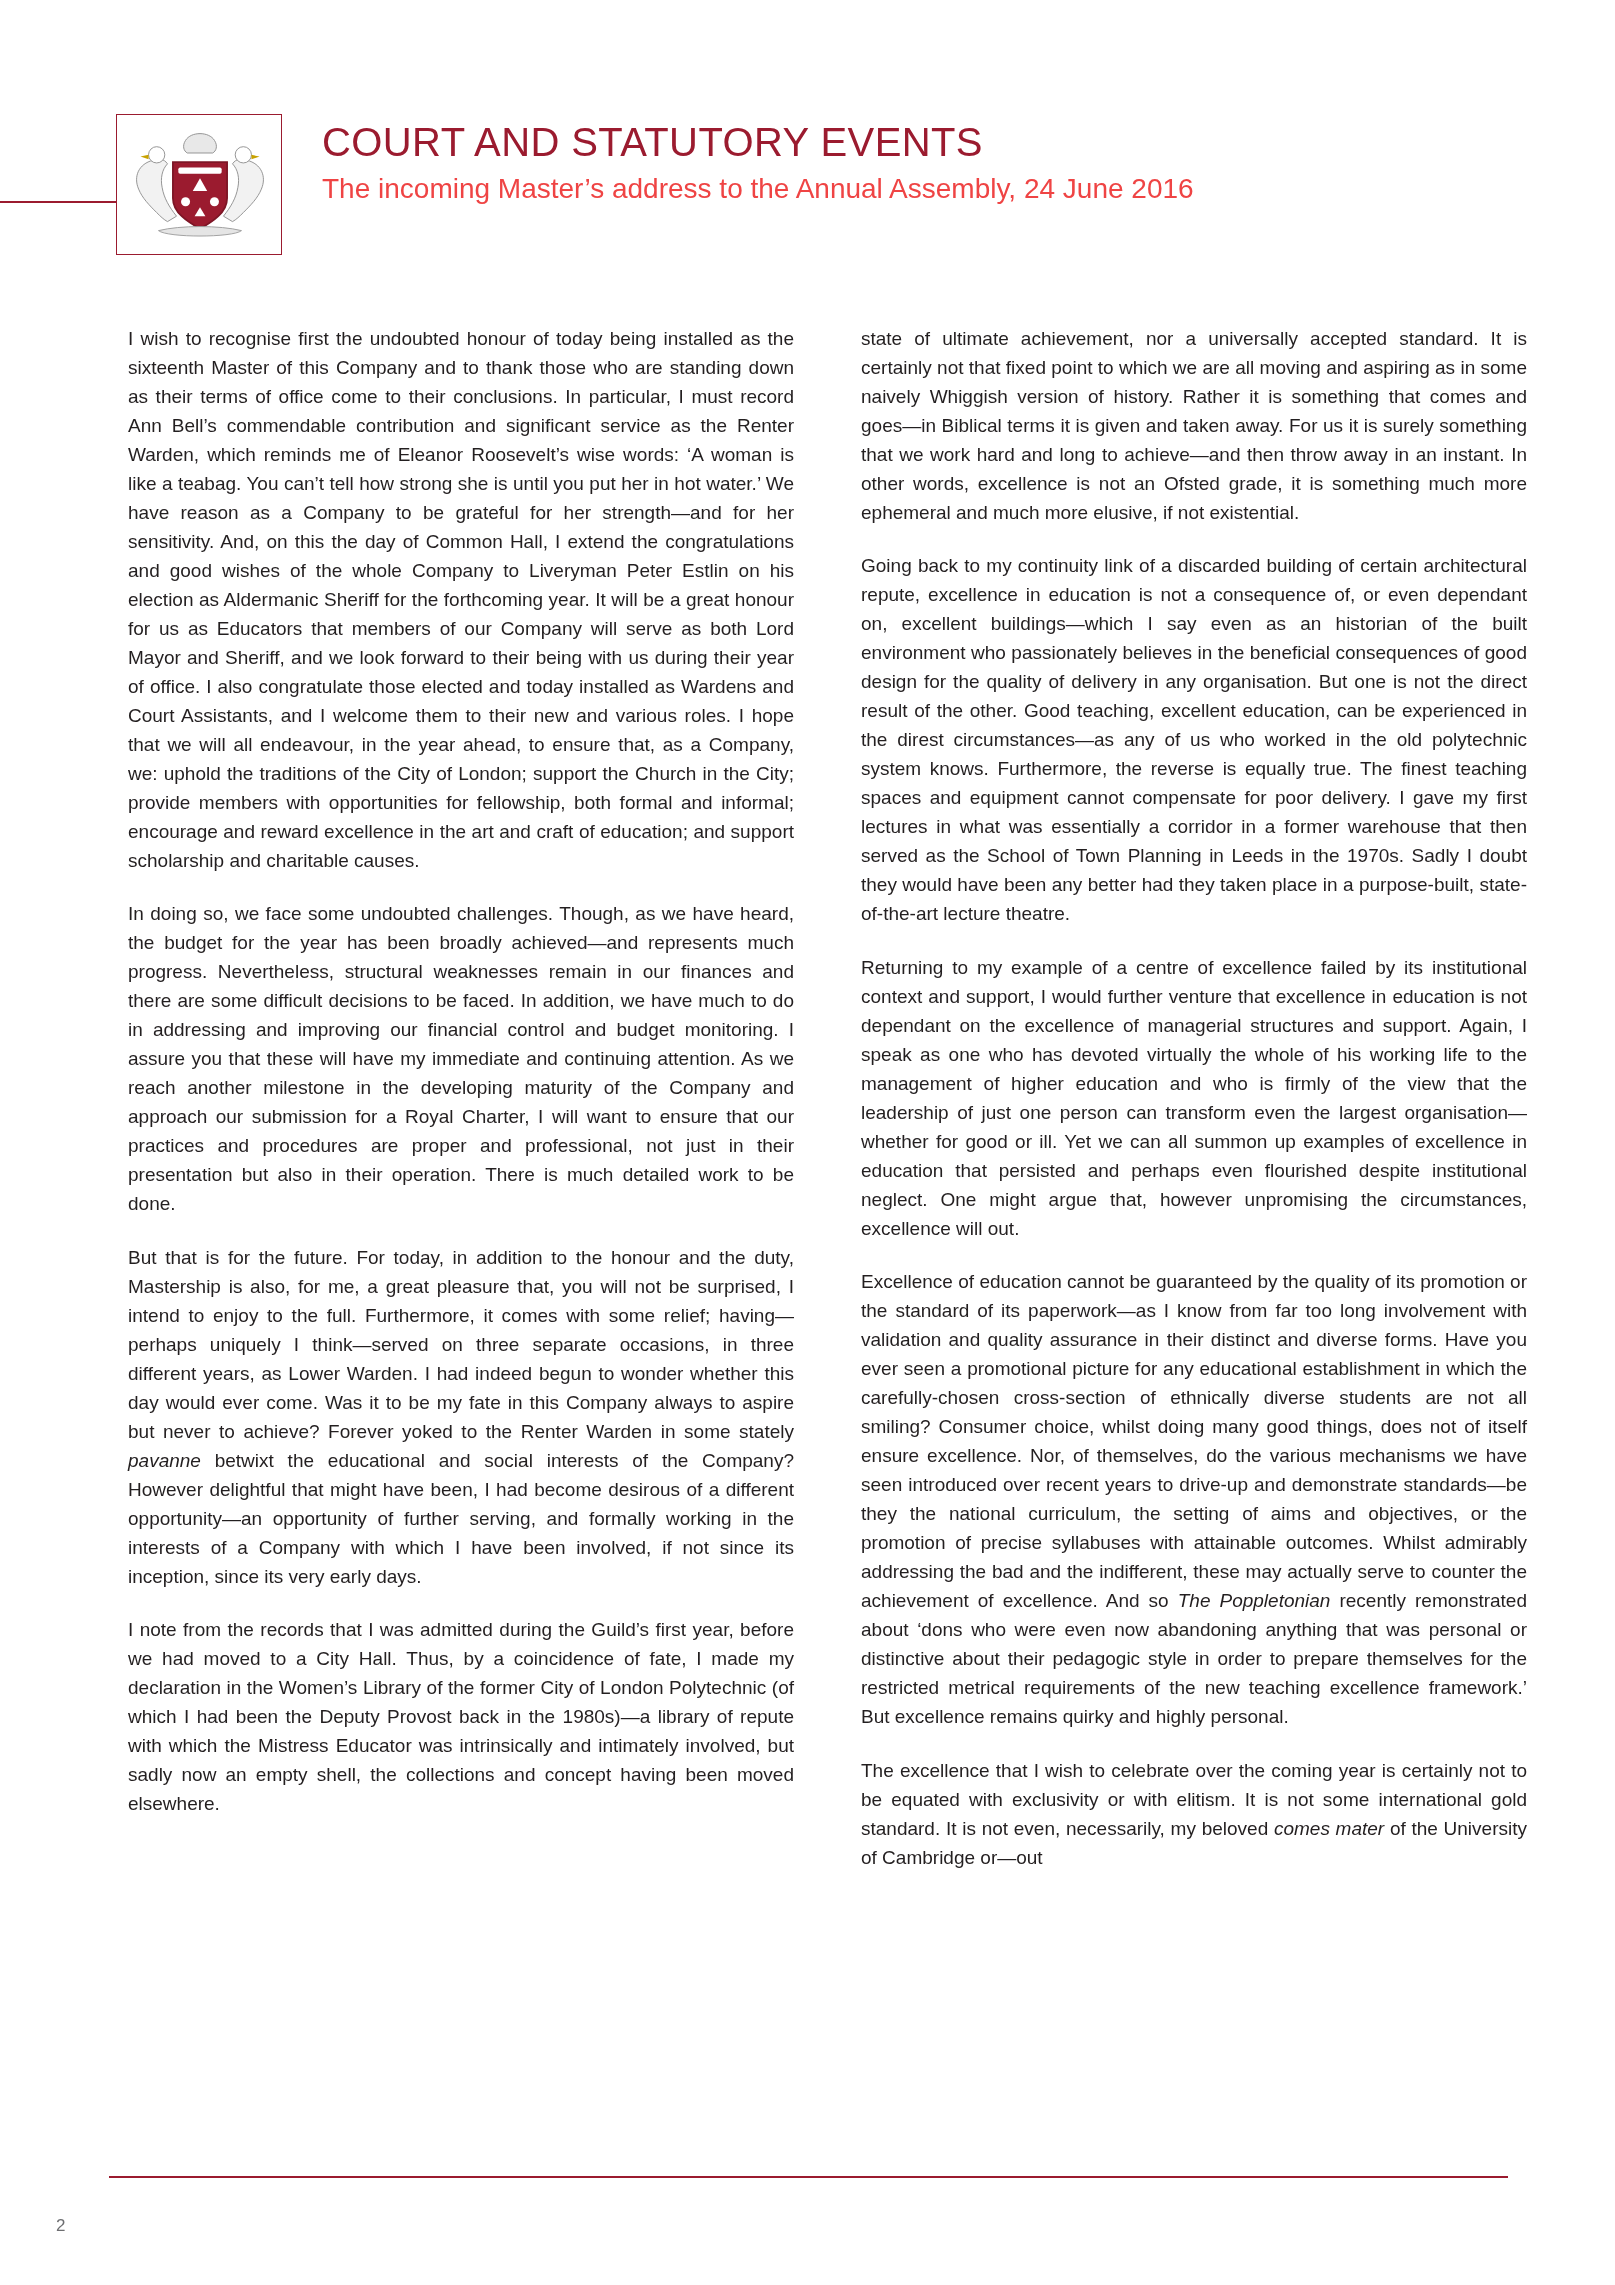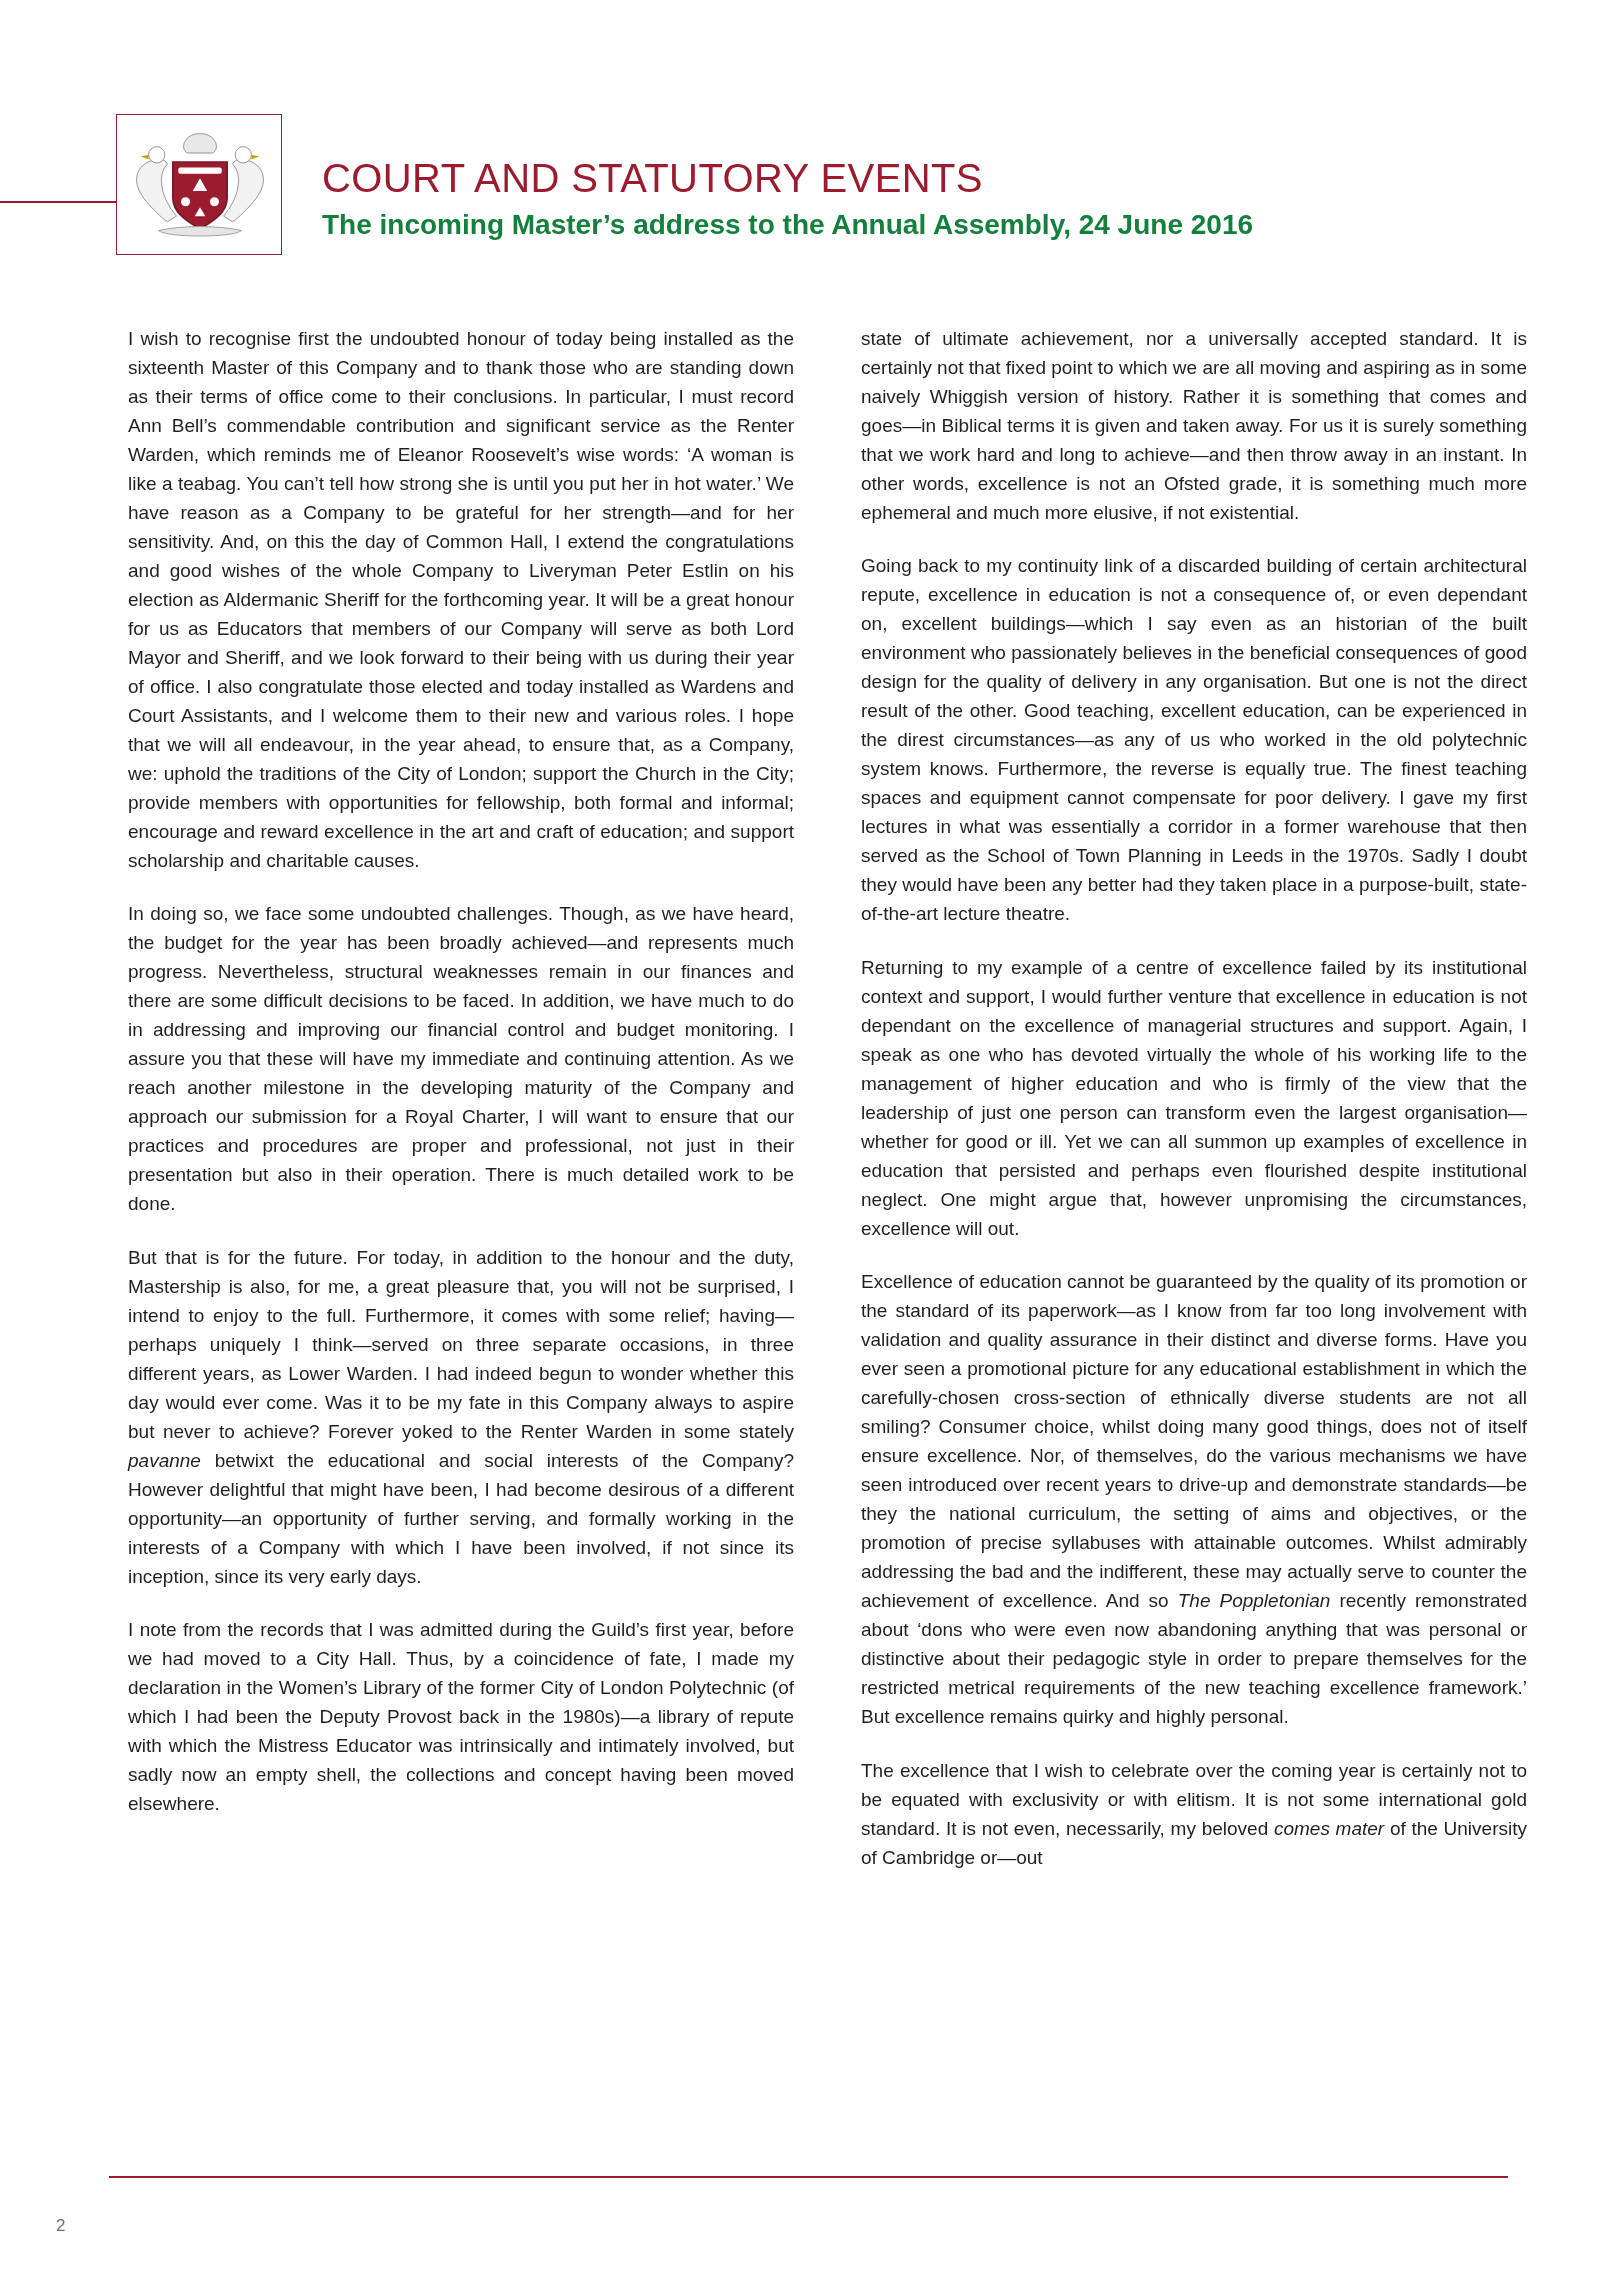--- a/index.html
+++ b/index.html
@@ -54,35 +54,34 @@
     top: 7.2px;
     left: 9px;
     width: 148px;
     height: 127px;
   }
   .header-text {
     position: absolute;
     left: 322px;
     top: 34px;
     width: 1176px;
-    margin-top: 36px;
   }
   .header-title {
     font-size: 40px;
     letter-spacing: 0.4px;
     color: #9b1b2f;
     font-weight: 400;
     line-height: 1.05;
     white-space: nowrap;
   }
   .header-subtitle {
     margin-top: 11px;
     font-size: 28px;
-    color: #15803d;
-    font-weight: 700;
+    color: #ef4444;
+    font-weight: 400;
     line-height: 1.1;
     white-space: nowrap;
   }
 
   
   .columns {
     position: absolute;
     top: 324px;
     left: 109px;
     width: 1399px;

